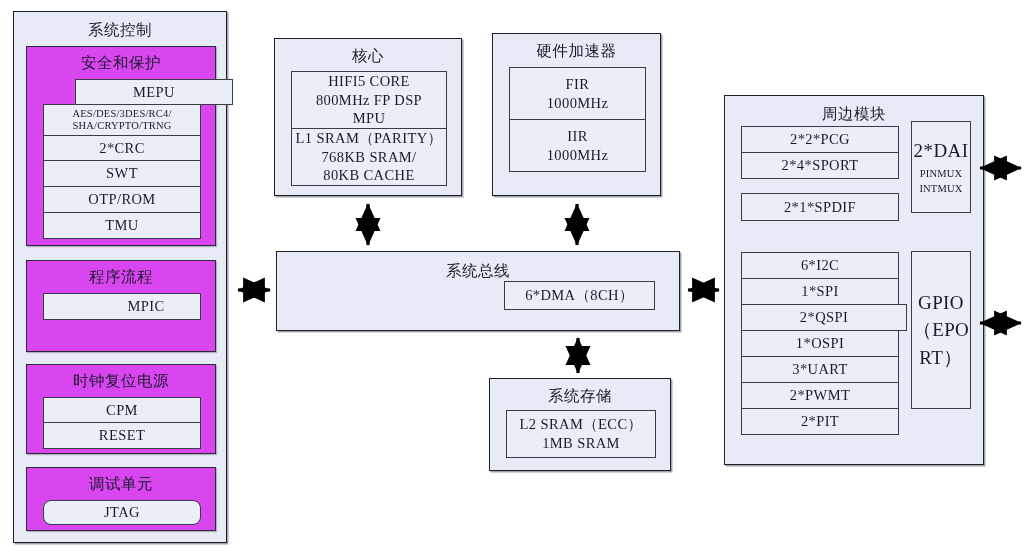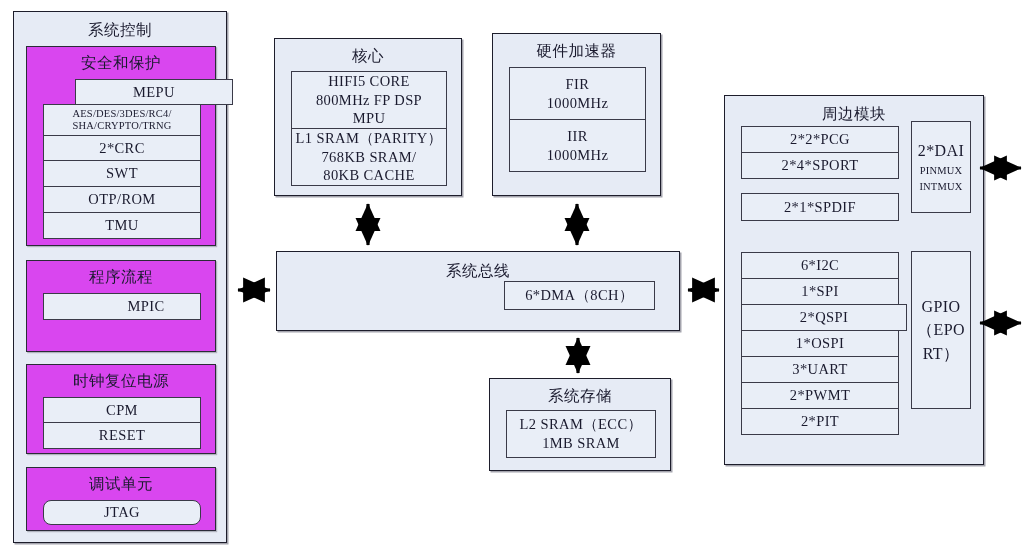--- a/index.html
+++ b/index.html
@@ -46,21 +46,21 @@
     font-size:15.5px;
     letter-spacing:.5px;
     white-space:nowrap;
   }
   .lbl{
     font-size:14.5px;
     letter-spacing:.4px;
     white-space:pre-line;
   }
   .lbl.sm{font-size:10.5px;letter-spacing:.2px;}
-  .lbl.md{font-size:16px;}
+  .lbl.md{font-size:19px;}
   .txtblock{
     position:absolute;
     box-sizing:border-box;
     display:flex;
     flex-direction:column;
     align-items:center;
     justify-content:center;
     text-align:center;
     line-height:1.3;
     font-size:14.5px;

